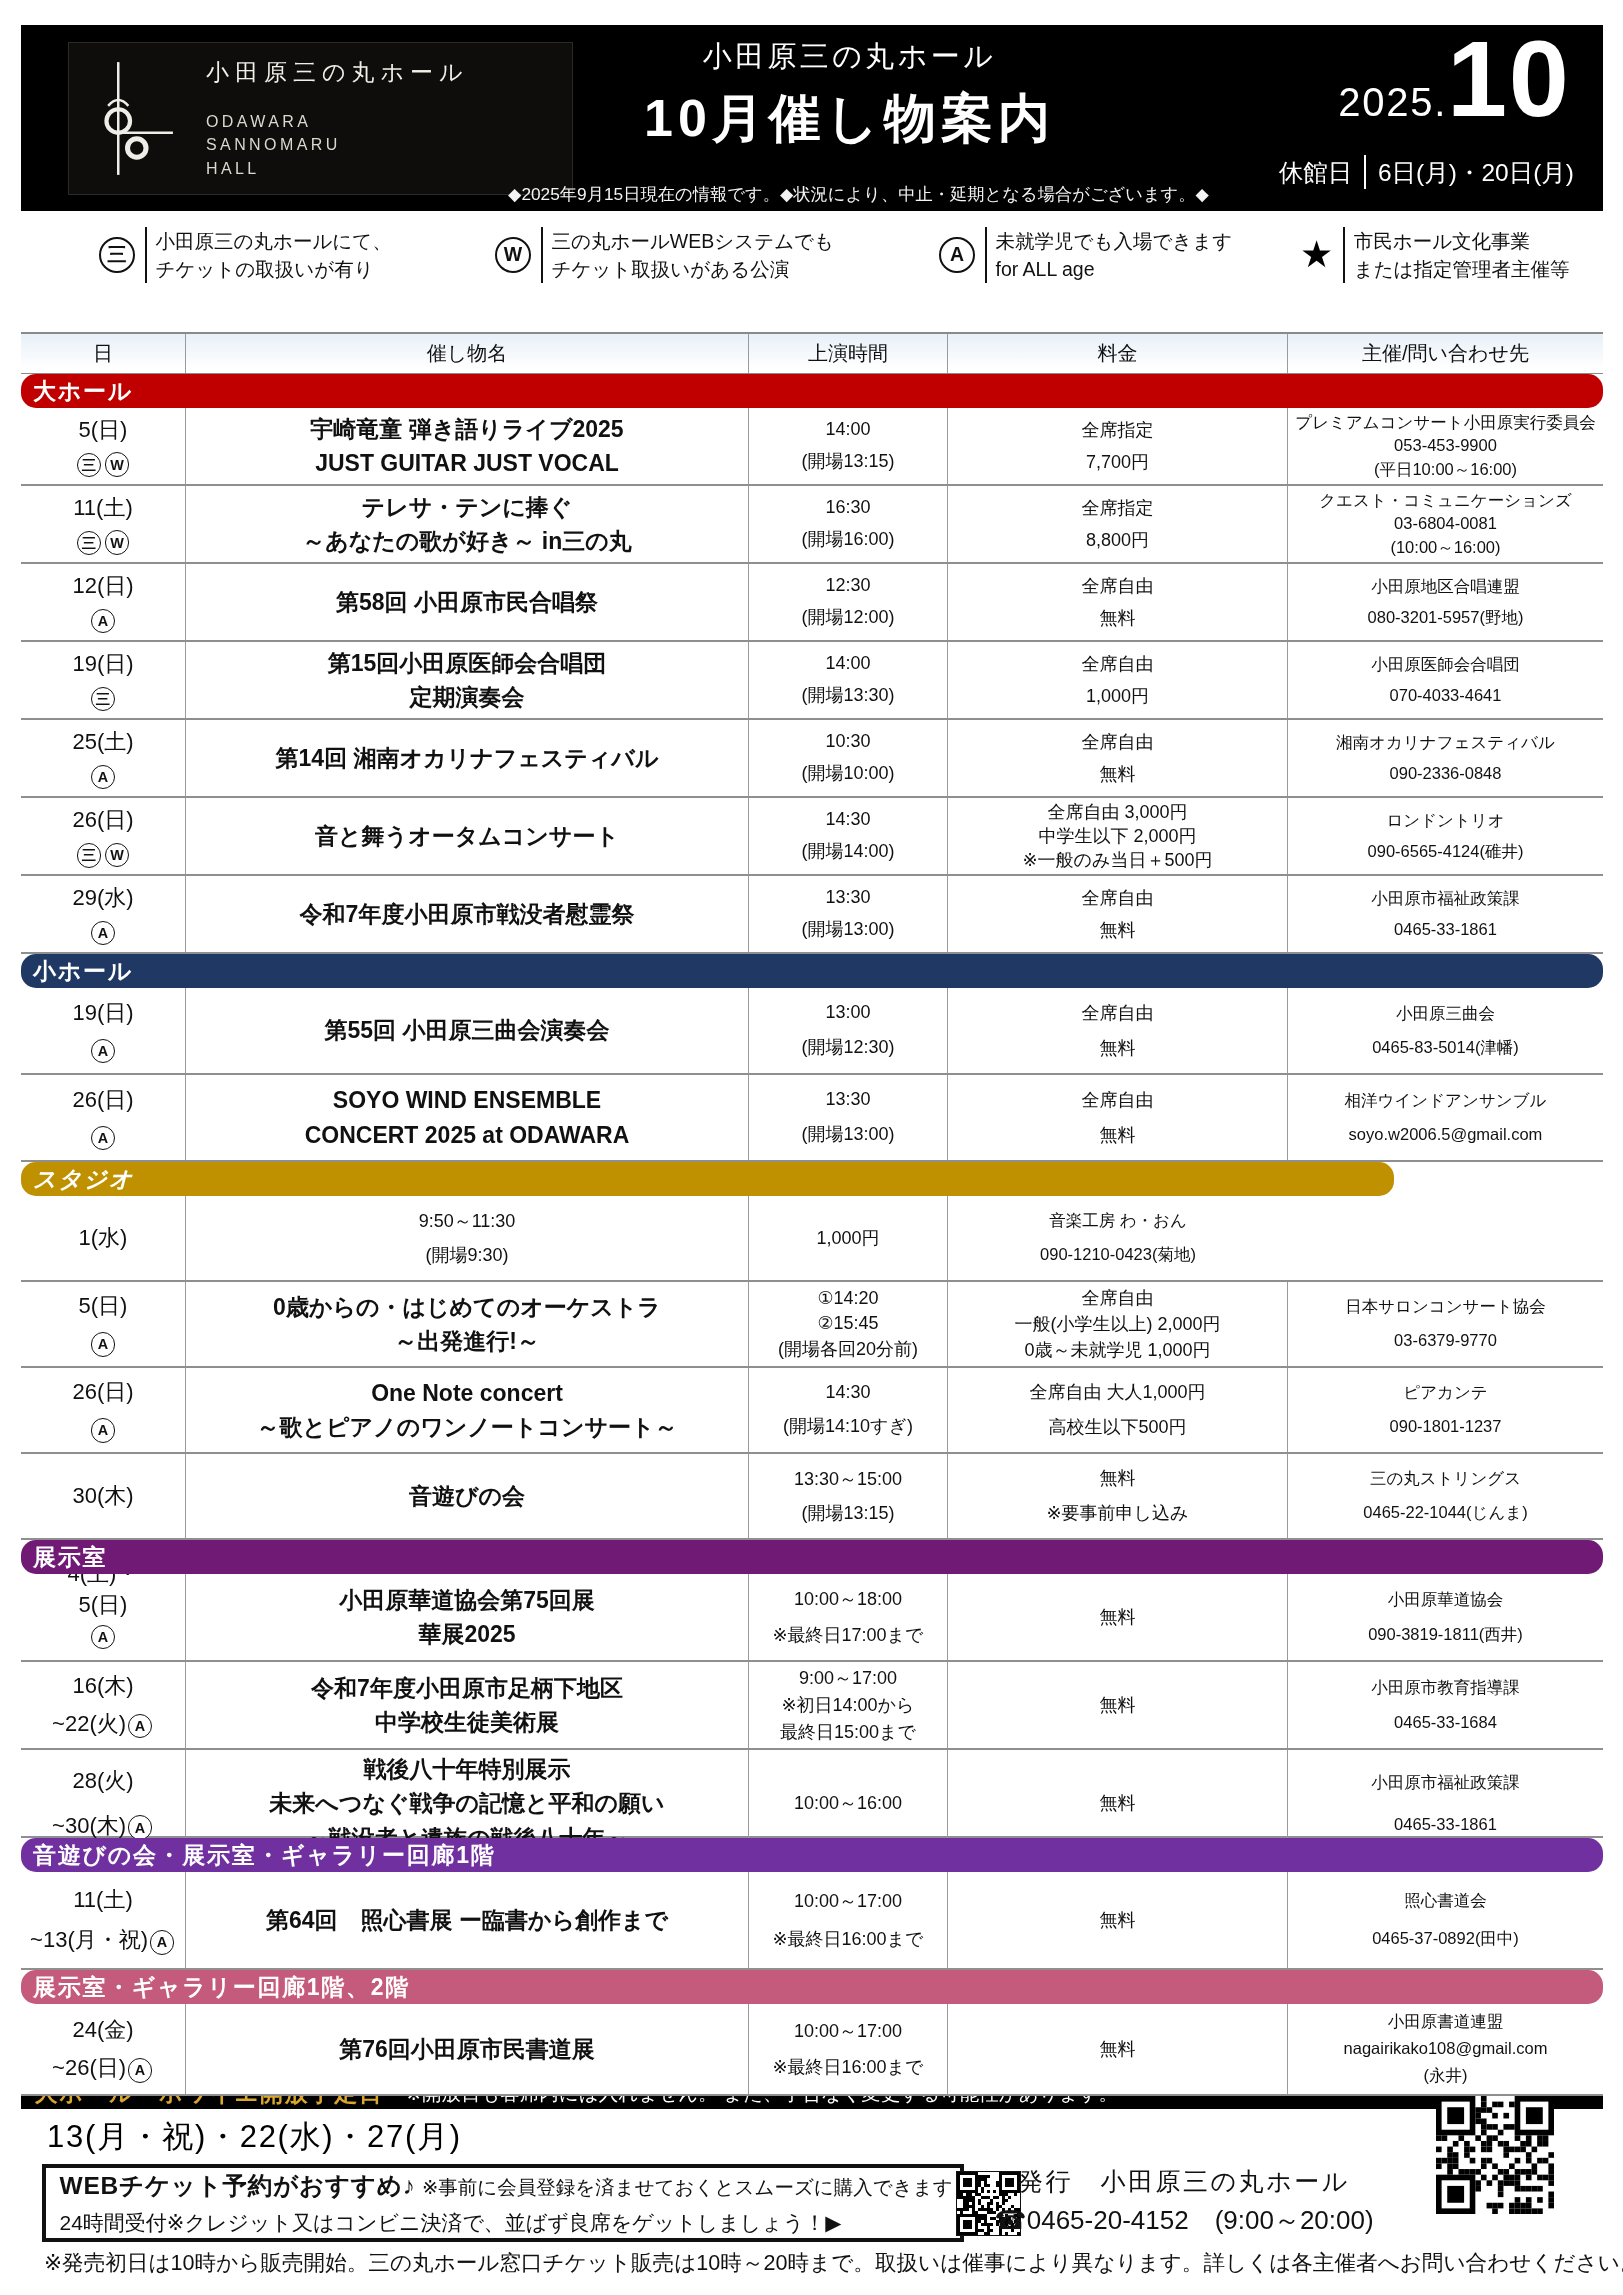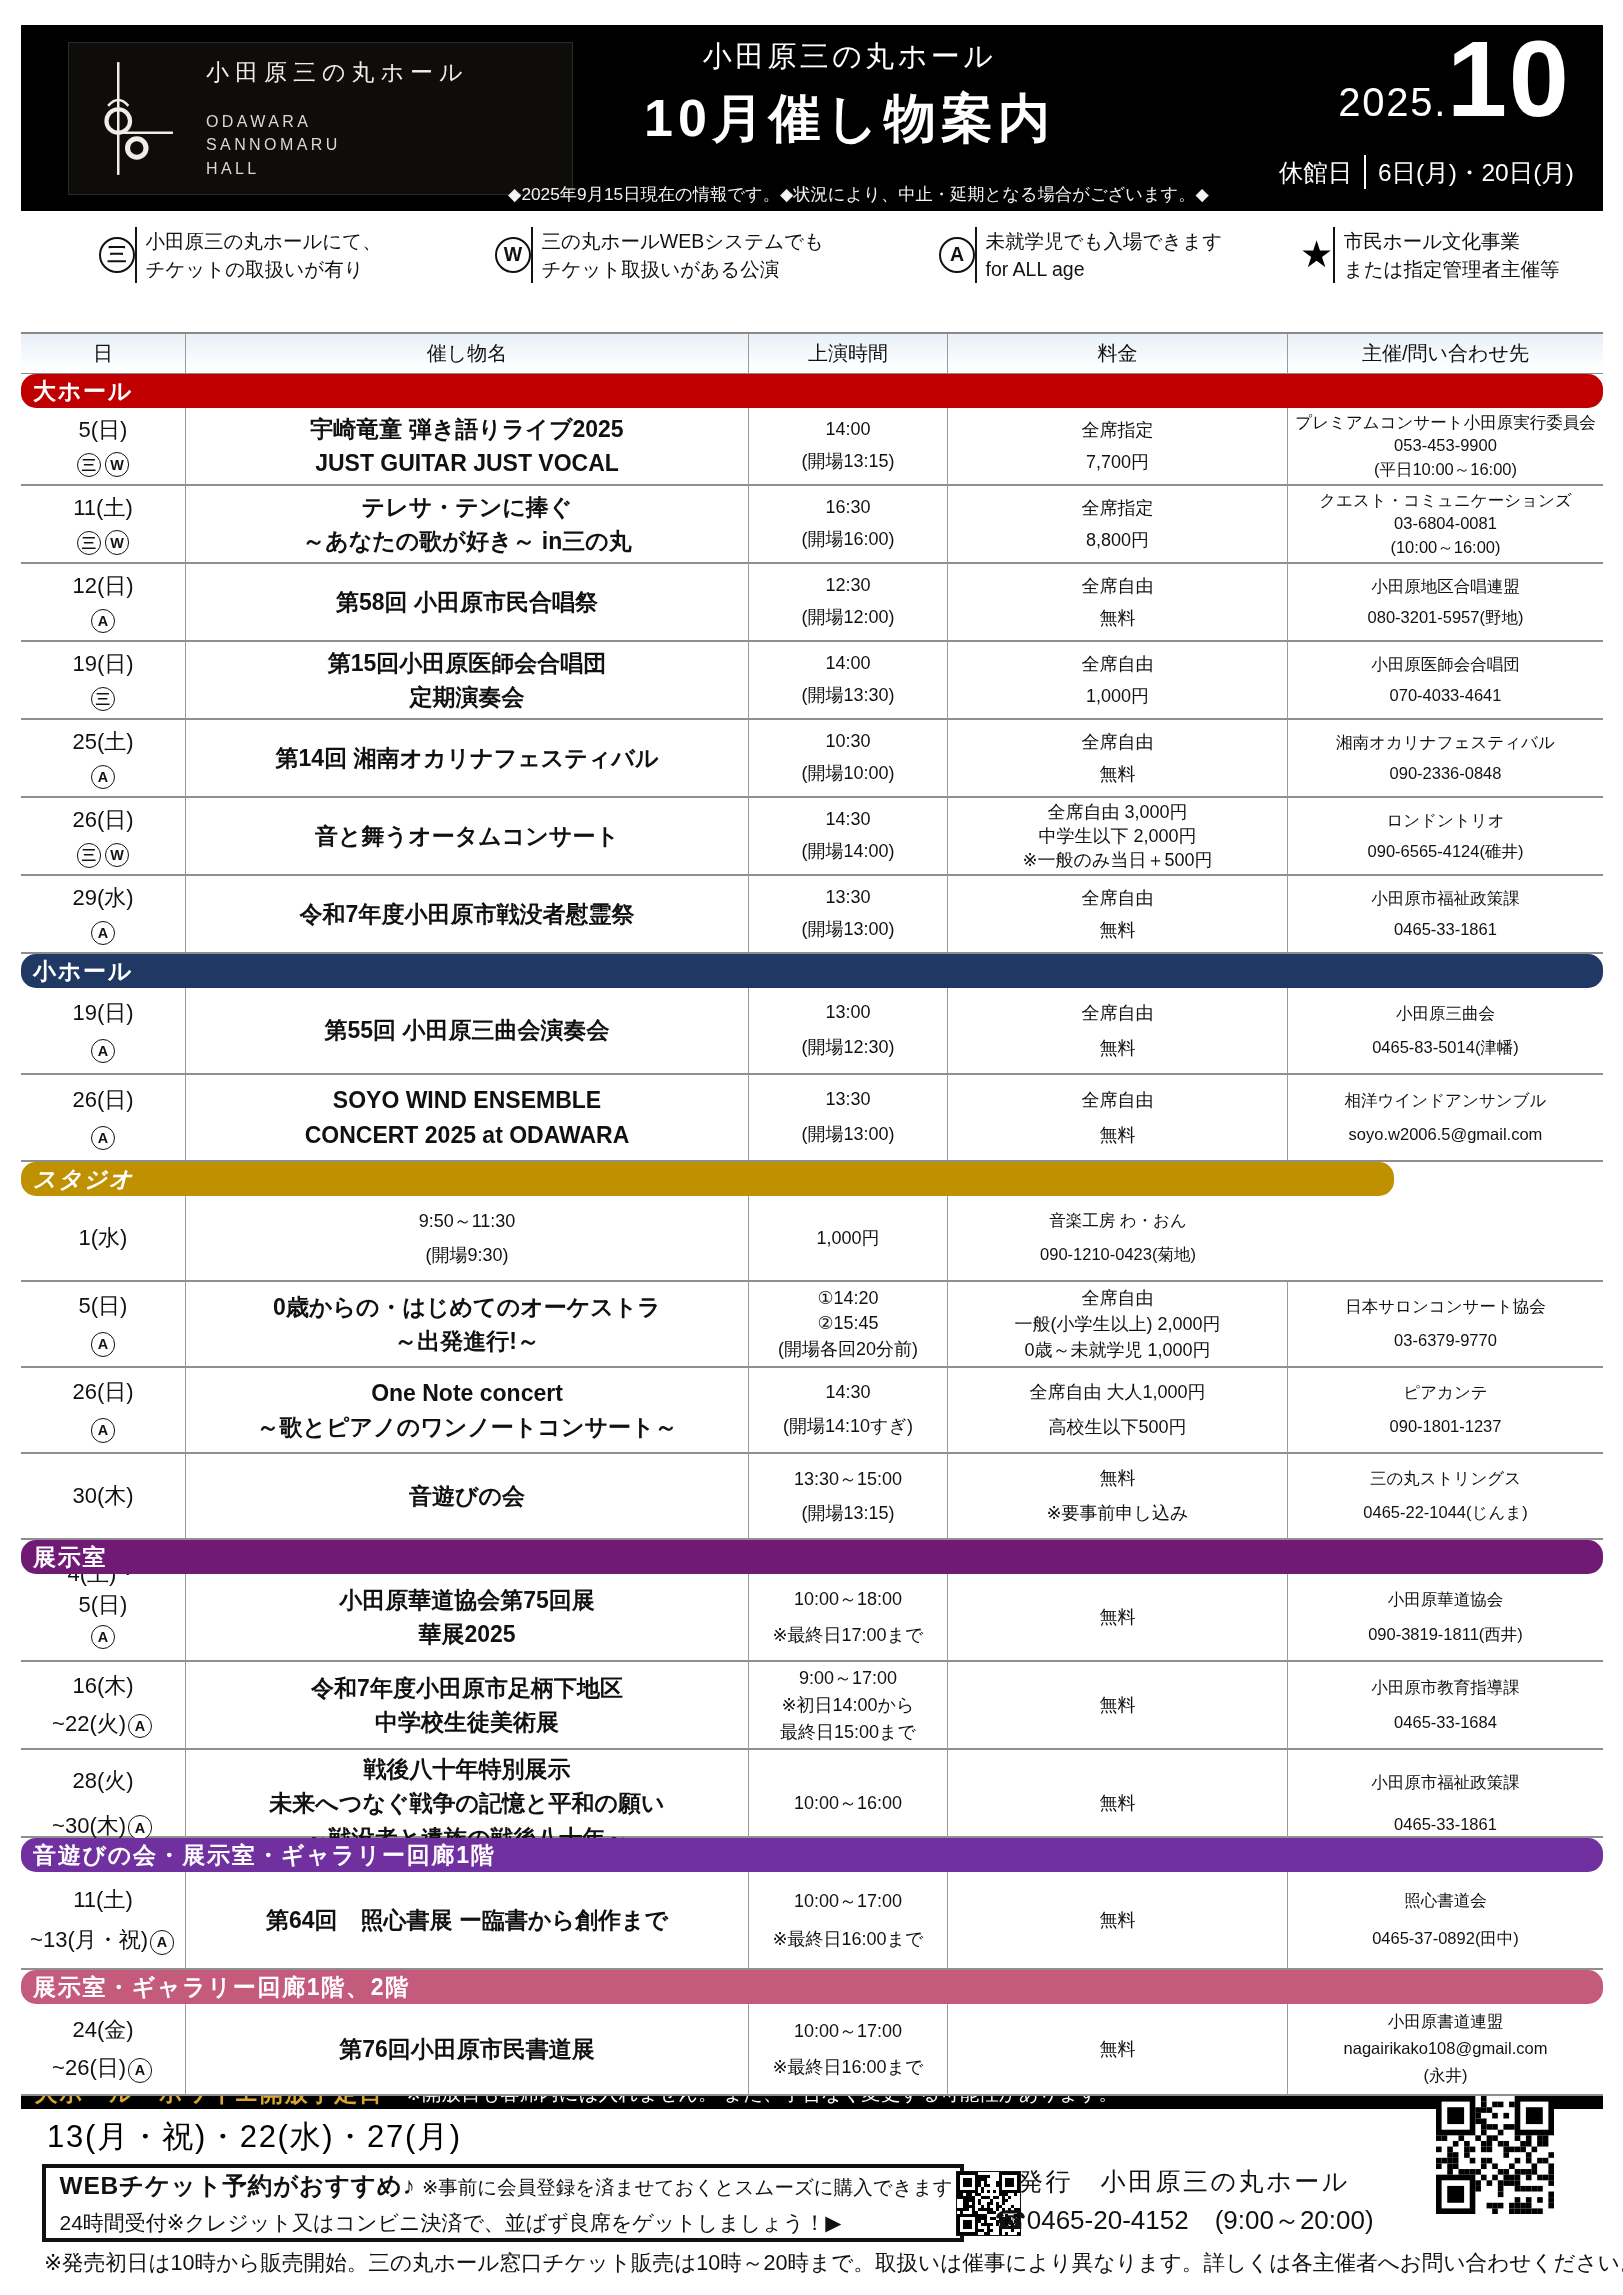--- a/index.html
+++ b/index.html
@@ -23,21 +23,21 @@
   .hdr-right{position:absolute;right:24px;top:0;width:355px;height:186px;}
   .ym{position:absolute;right:8.5px;top:-3.4px;display:flex;align-items:baseline;}
   .ym .y{font-size:40px;letter-spacing:1.7px;}
   .ym .m{font-size:108px;font-weight:bold;line-height:1.05;letter-spacing:1.7px;}
   .closed{position:absolute;right:5px;bottom:22px;display:flex;align-items:flex-end;font-size:24.5px;white-space:nowrap;}
   .closed .bar{width:1.7px;height:34px;background:#fff;margin:0 12px;}
 
   
   .legend{position:absolute;left:21px;top:213px;width:1582px;height:117px;}
   .lg-item{position:absolute;top:13.5px;display:flex;align-items:center;}
-  .lg-item .txt{border-left:2.1px solid #111;padding-left:8.5px;font-size:19.5px;line-height:1.45;white-space:pre-line;}
+  .lg-item .txt{border-left:2.1px solid #111;padding-left:8.5px;margin-left:10px;font-size:19.5px;line-height:1.45;white-space:pre-line;}
   .ic{display:inline-flex;align-items:center;justify-content:center;border:2.1px solid #111;border-radius:50%;background:#fff;font-weight:bold;box-sizing:border-box;}
   .lg-item .ic{width:36px;height:36px;font-size:19.5px;}
   .star{font-size:29px;line-height:1;color:#000;}
   .lg-item .star{font-size:37px;}
 
   
   .tbl{position:absolute;left:21px;top:332px;width:1582px;}
   .cols{display:grid;grid-template-columns:165px 563px 199px 340px 315px;height:39px;
     background:linear-gradient(180deg,#e8f0f8 0%,#ffffff 90%);
     border-top:2.5px solid #8a8a8a;border-bottom:1.7px solid #8a8a8a;}

